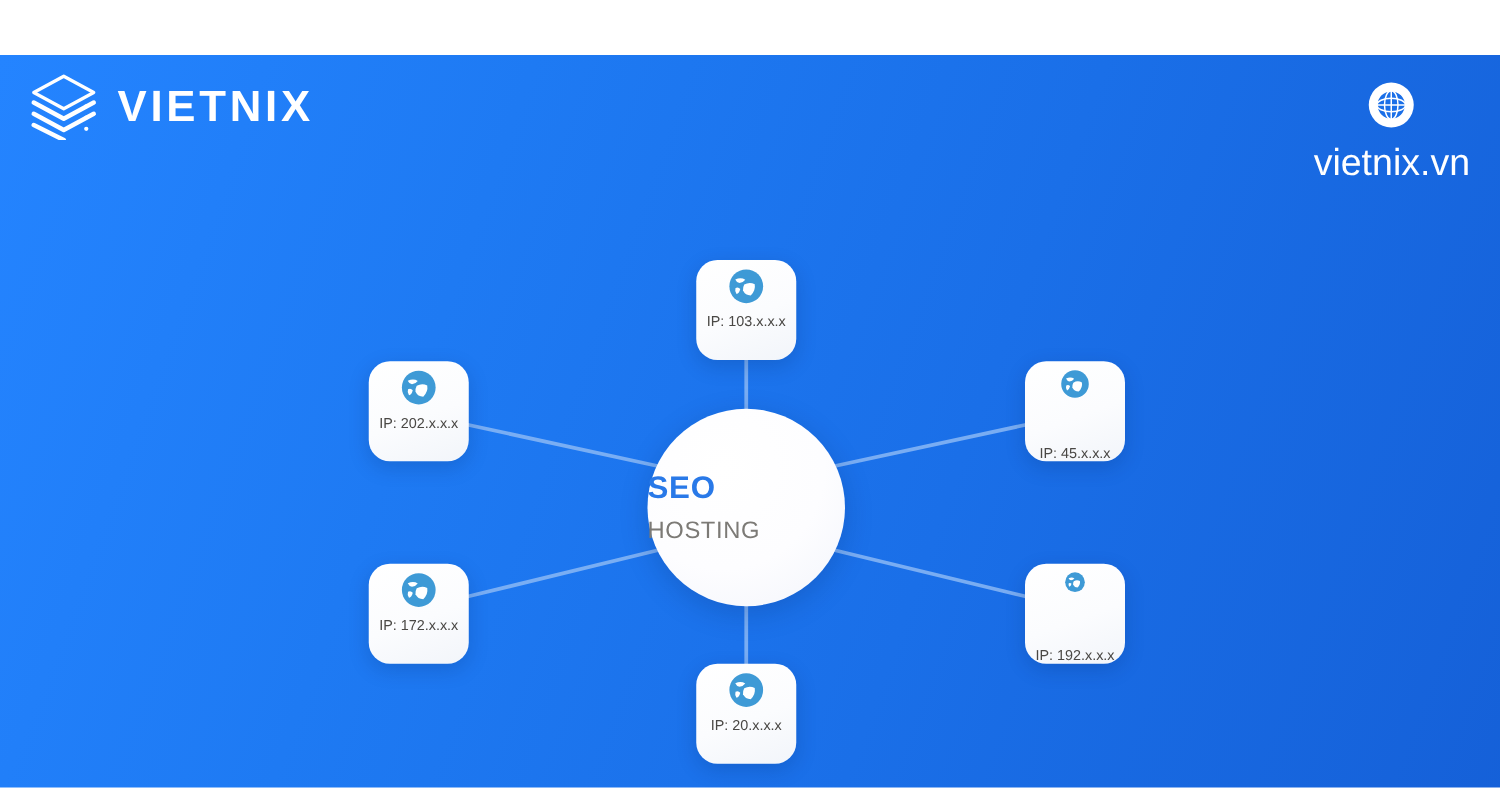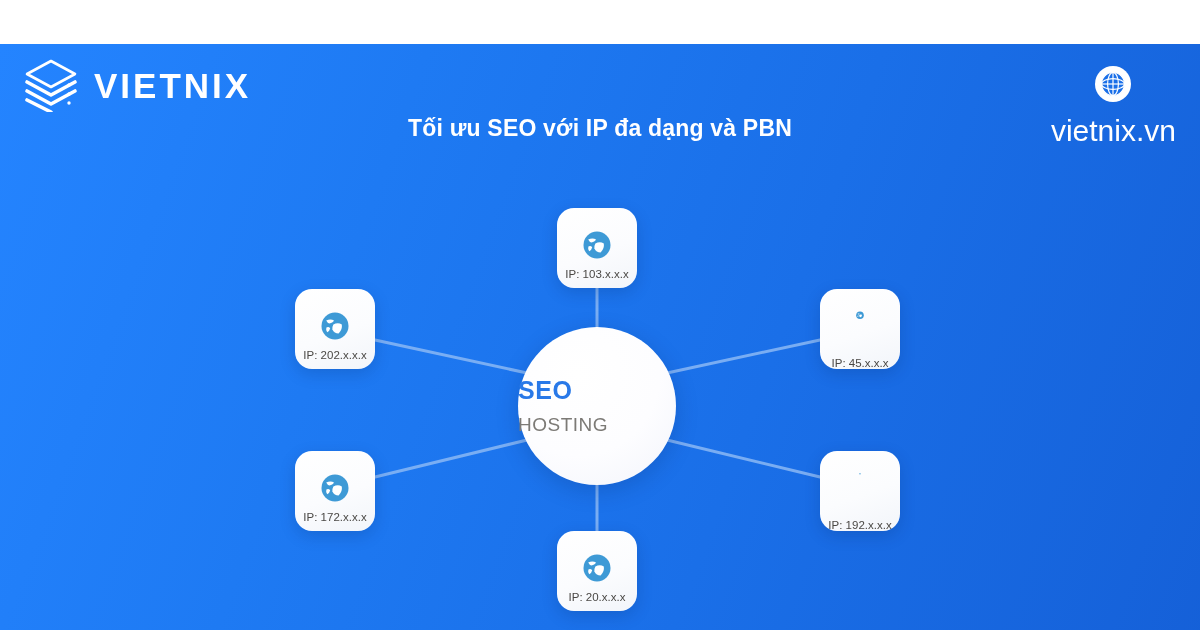--- a/index.html
+++ b/index.html
@@ -127,21 +127,21 @@
     position: absolute;
     width: 80px;
     height: 80px;
     border-radius: 17px;
     background: linear-gradient(160deg, #ffffff 0%, #fbfcfe 55%, #f2f5fa 100%);
     box-shadow: 0 5px 16px rgba(7, 40, 100, 0.20);
     display: flex;
     flex-direction: column;
     align-items: center;
     justify-content: flex-start;
-    padding-top: 22px;
+    padding-top: 6px;
     box-sizing: border-box;
   }
   .node-icon {
     width: 30px;
     height: 30px;
     display: block;
   }
   .node-label {
     margin-top: 9px;
     color: #4a4845;
@@ -180,21 +180,20 @@
           <line x1="7.5" y1="19" x2="30.5" y2="19"></line>
           <line x1="19" y1="7.5" x2="19" y2="30.5"></line>
           <ellipse cx="19" cy="19" rx="5.4" ry="11.5"></ellipse>
           <ellipse cx="19" cy="19" rx="11.5" ry="5.4"></ellipse>
         </g>
       </svg>
     </span>
     <span class="site-tag-label">vietnix.vn</span>
   </div>
 
-  <div class="headline">Tối ưu SEO với IP đa dạng và PBN</div>
 
   <div id="diagram">
 
     <svg class="edge-layer" id="edge-layer" viewBox="0 0 1200 630">
         <line x1="597" y1="283" x2="597" y2="244" stroke="#8ab8f5" stroke-width="3" stroke-linecap="round" opacity="0.85"></line>
         <line x1="527" y1="329" x2="375" y2="296" stroke="#8ab8f5" stroke-width="3" stroke-linecap="round" opacity="0.85"></line>
         <line x1="667" y1="329" x2="820" y2="296" stroke="#8ab8f5" stroke-width="3" stroke-linecap="round" opacity="0.85"></line>
         <line x1="527" y1="396" x2="375" y2="433" stroke="#8ab8f5" stroke-width="3" stroke-linecap="round" opacity="0.85"></line>
         <line x1="667" y1="396" x2="820" y2="433" stroke="#8ab8f5" stroke-width="3" stroke-linecap="round" opacity="0.85"></line>
         <line x1="597" y1="441" x2="597" y2="487" stroke="#8ab8f5" stroke-width="3" stroke-linecap="round" opacity="0.85"></line>

